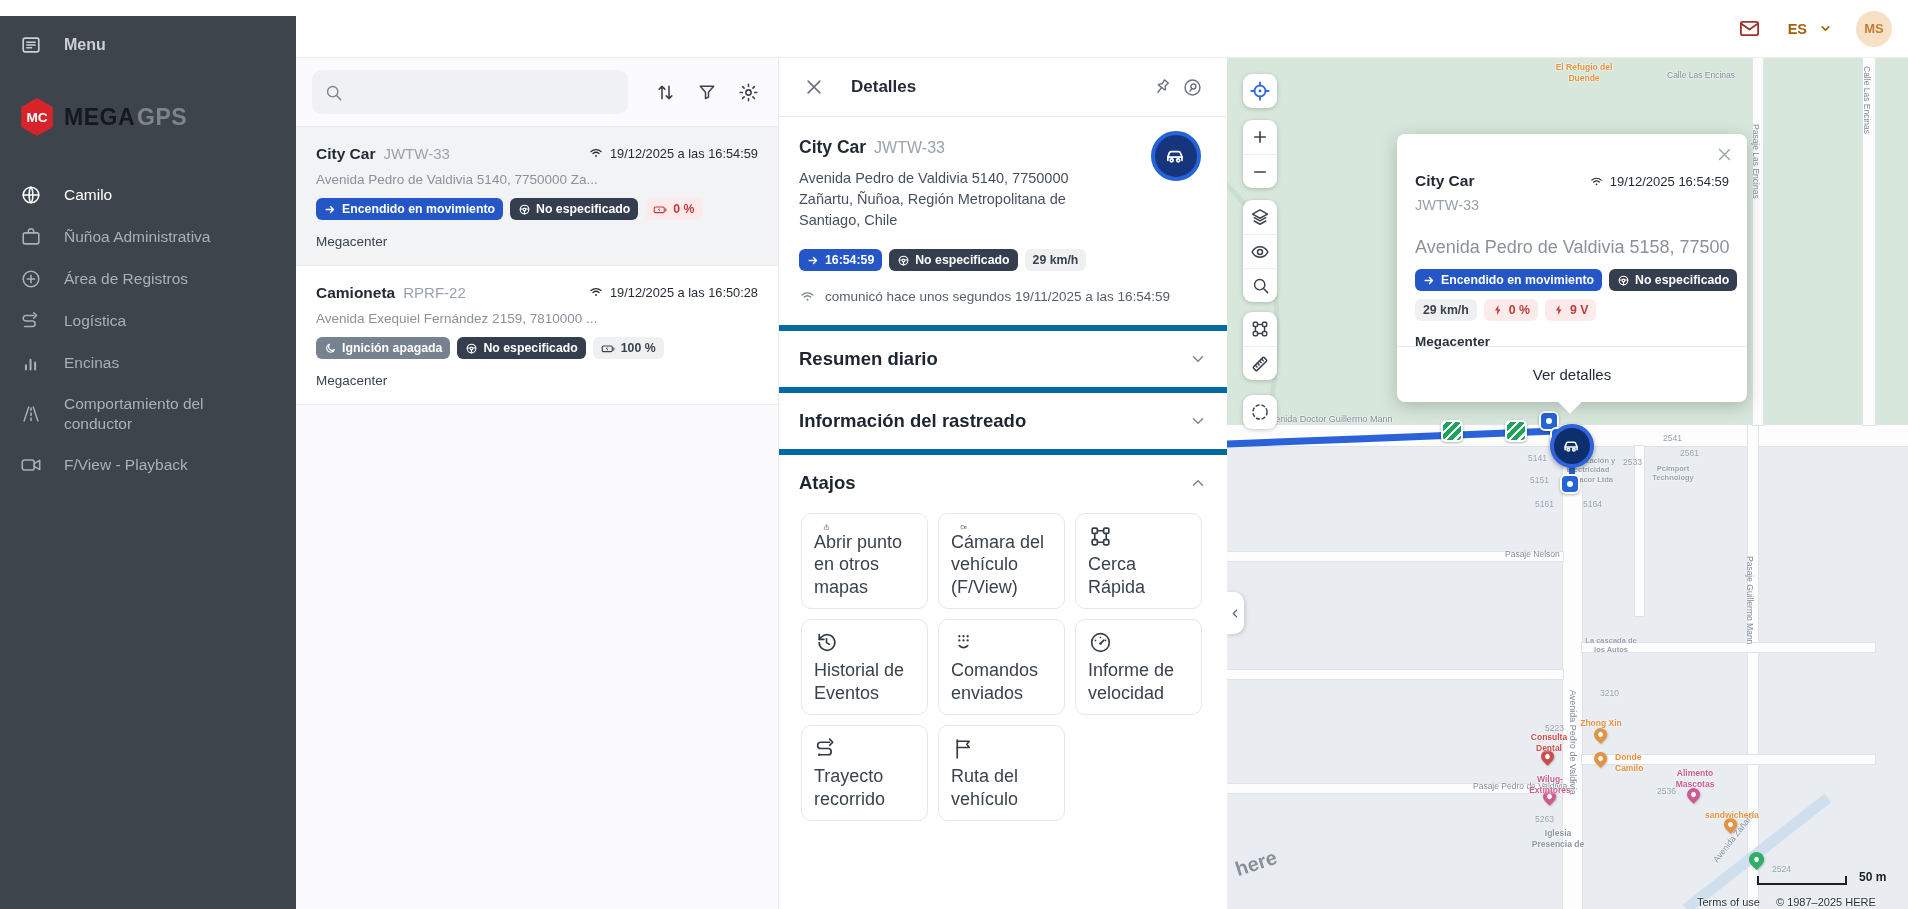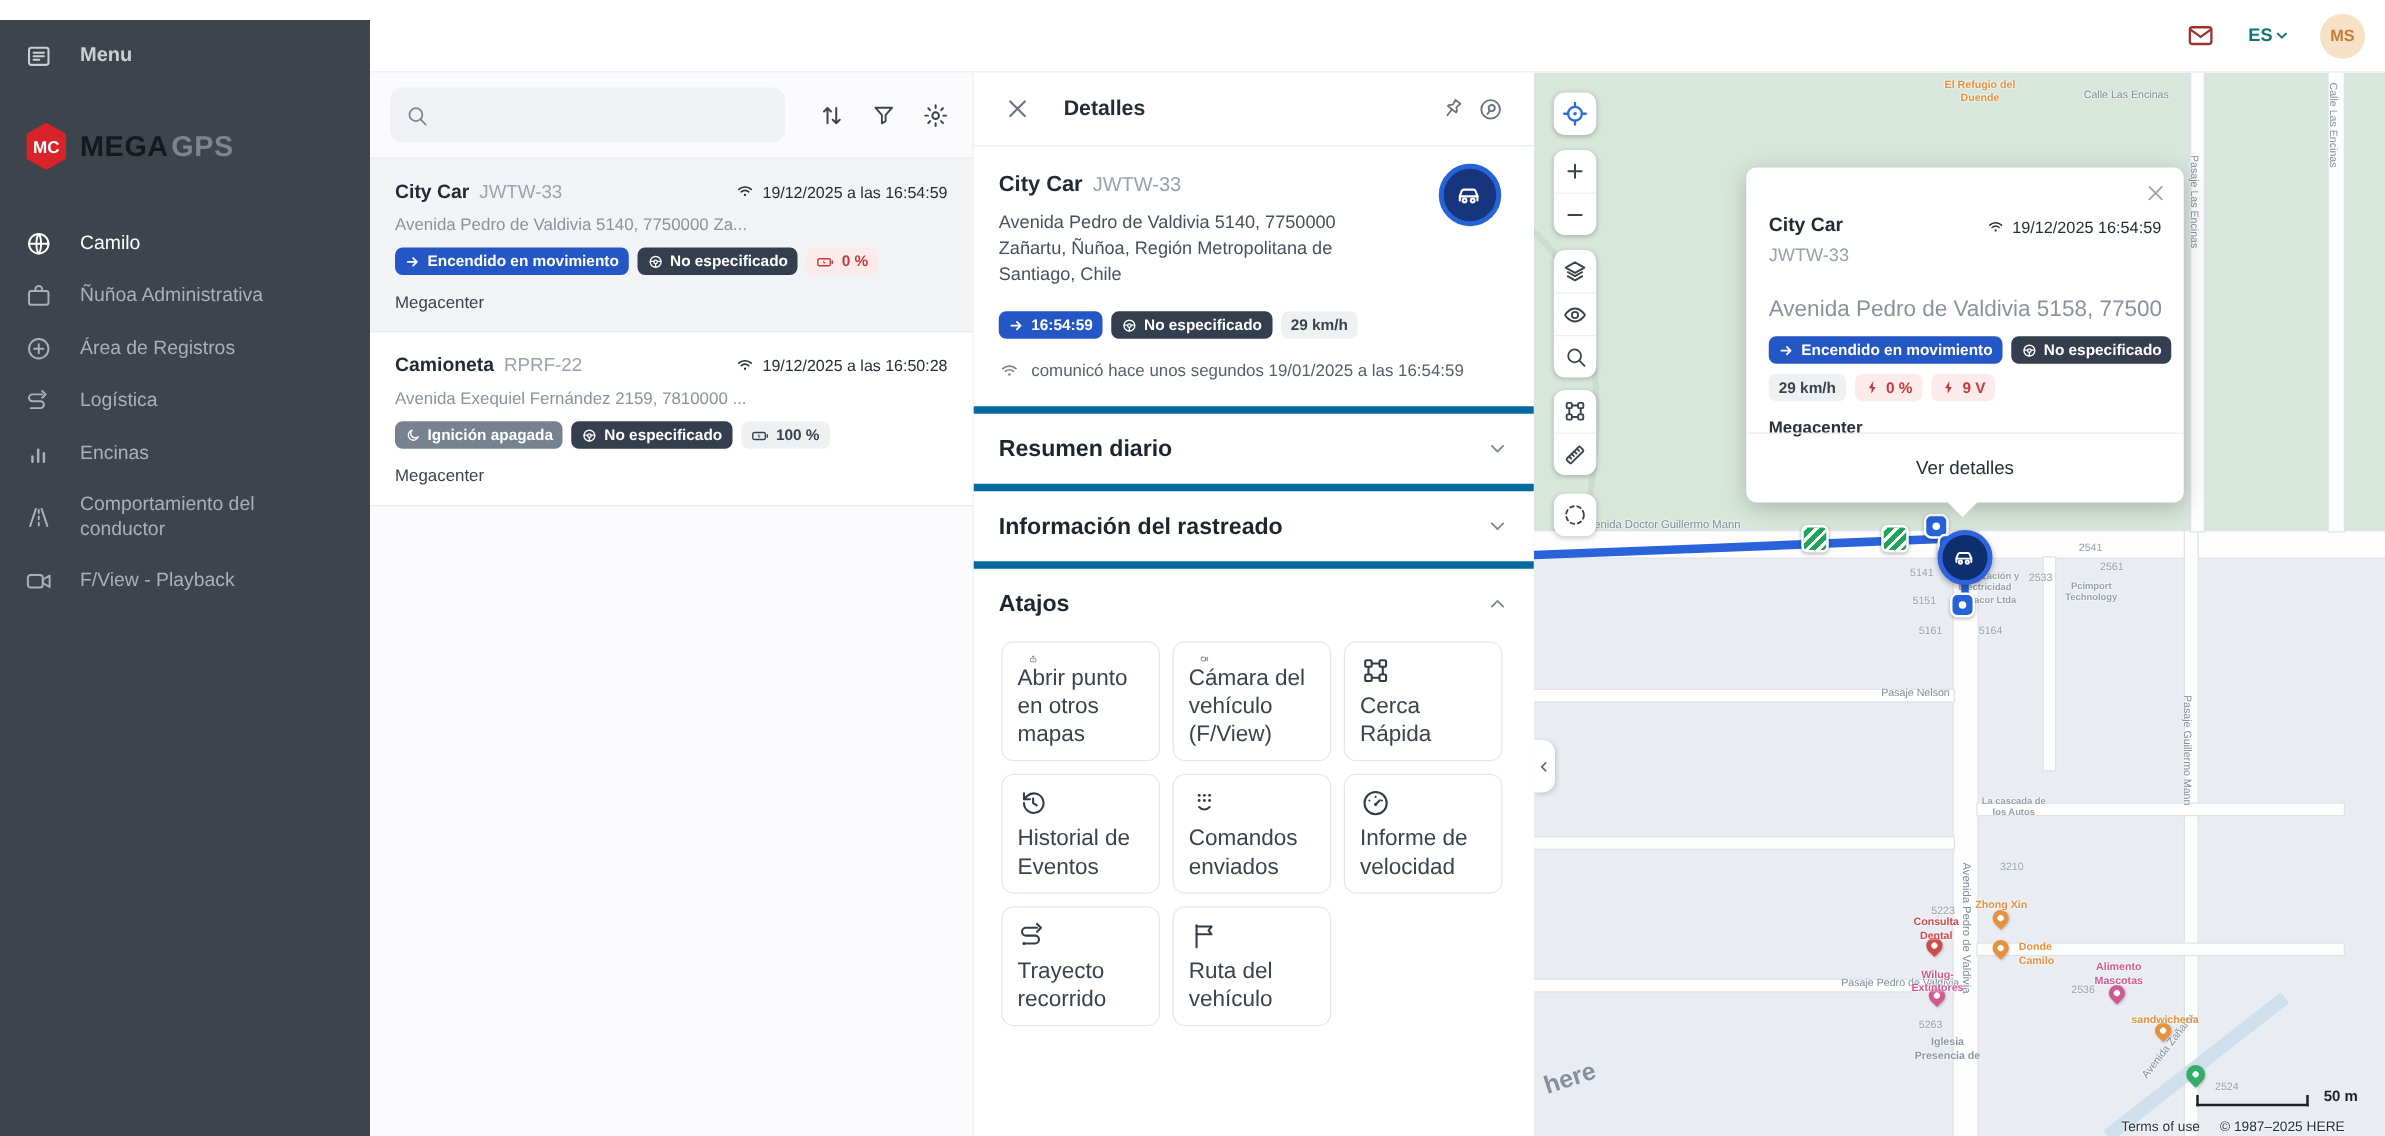--- a/index.html
+++ b/index.html
@@ -14,21 +14,21 @@
   .brand-mega { font-size:23px; font-weight:800; letter-spacing:.5px; color:#15191e; }
   .brand-gps { font-size:23px; font-weight:800; letter-spacing:.5px; color:#7d848b; margin-left:-4px; }
   .nav { margin-top:26px; }
   .nav-item { display:flex; align-items:center; gap:22px; padding:10px 20px; font-size:15.5px; cursor:pointer; }
   .nav-item .lbl { max-width:190px; line-height:1.3; }
   .nav-item.active { color:#ffffff; }
   .nav-ic { width:22px; height:22px; flex:0 0 22px; }
 
   
   .topbar { position:absolute; left:296px; top:0; width:1612px; height:58px; background:#fff; border-bottom:1px solid #ebedf0; display:flex; align-items:center; justify-content:flex-end; gap:24px; padding-right:16px; z-index:30; }
-  .lang { display:flex; align-items:center; gap:1px; color:#0f766e; font-weight:700; font-size:14.5px; cursor:pointer; }
+  .lang { display:flex; align-items:center; gap:12px; color:#a16207; font-weight:700; font-size:14.5px; cursor:pointer; }
   .avatar { width:36px; height:36px; border-radius:50%; background:#f6e0c6; color:#c07f33; font-weight:800; font-size:13px; display:flex; align-items:center; justify-content:center; cursor:pointer; }
 
   
   .listpanel { position:absolute; left:296px; top:58px; width:483px; height:851px; background:#fbfbfd; border-right:1px solid #e9ebee; z-index:10; }
   .list-head { display:flex; align-items:center; padding:12px 16px; gap:14px; }
   .searchbox { width:322px; height:44px; background:#f0f1f4; border-radius:10px; display:flex; align-items:center; padding:0 12px; gap:8px; }
   .searchbox input { border:none; outline:none; background:transparent; flex:1; font-size:14px; font-family:"Liberation Sans",sans-serif; }
   .tool-btn { width:28px; height:28px; color:#3c434b; display:flex; align-items:center; justify-content:center; cursor:pointer; background:none; border:none; }
   .list-divider { height:1px; background:#e7e9ec; }
   .vrow { padding:18px 20px 16px 20px; border-bottom:1px solid #e7e9ec; cursor:pointer; background:#fff; }
@@ -366,21 +366,21 @@
       </span>
       <span class="badge b-light">
         <span>29 km/h</span>
       </span>
     </div>
     <div class="det-comm">
       <svg width="17" height="17" viewBox="0 0 24 24" fill="none" stroke="#77828e" stroke-width="1.9" stroke-linecap="round">
           <path d="M4.5 9.8a11 11 0 0 1 15 0M7.5 12.8a7 7 0 0 1 9 0"></path>
           <circle cx="12" cy="16.5" r="1.4" fill="#77828e" stroke="none"></circle>
         </svg>
-      <span>comunicó hace unos segundos 19/01/2025 a las 16:54:59</span>
+      <span>comunicó hace unos segundos 19/11/2025 a las 16:54:59</span>
     </div>
   </div>
 
   <div class="section">
     <span class="s-lbl">Resumen diario</span>
     <svg class="chev" width="18" height="18" viewBox="0 0 24 24" fill="none" stroke="currentColor" stroke-width="2" stroke-linecap="round" stroke-linejoin="round">
         <path d="M6 9l6 6 6-6"></path>
       </svg>
   </div>
   <div class="section">

